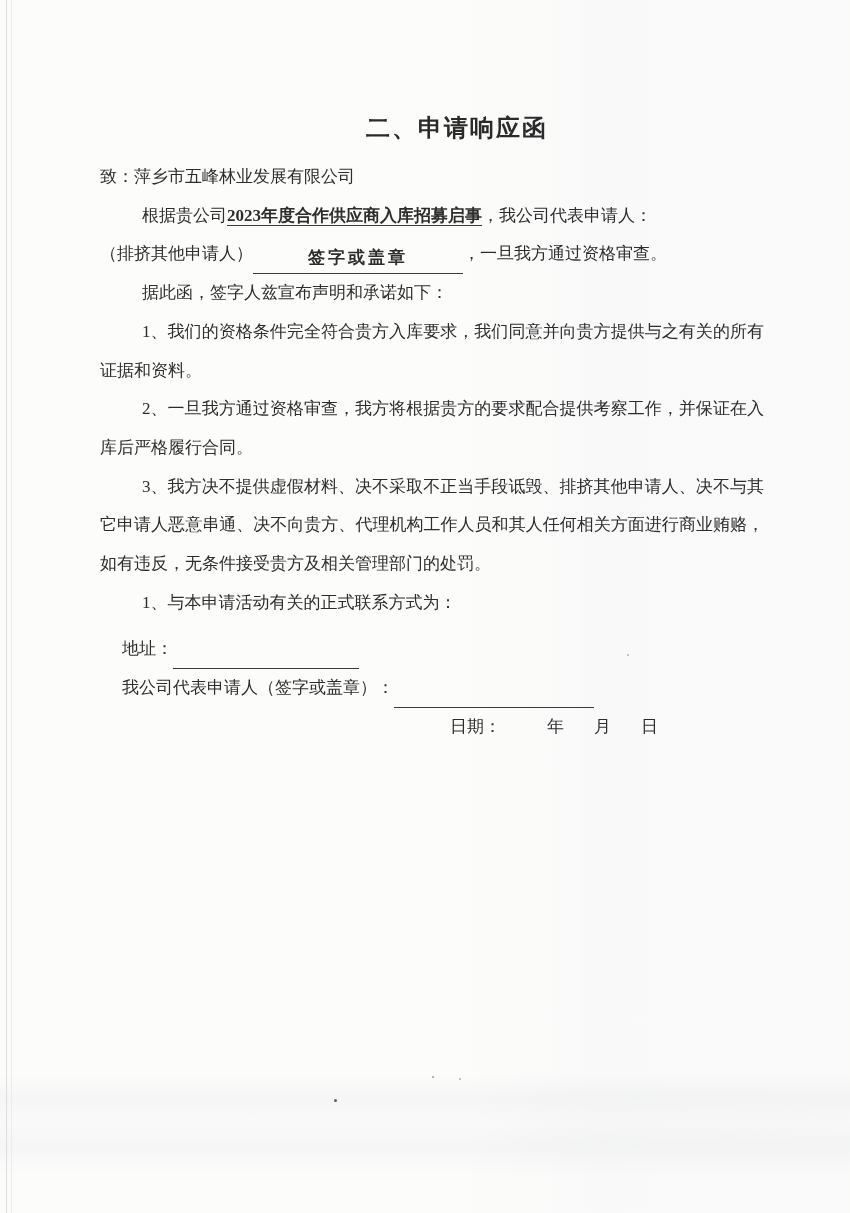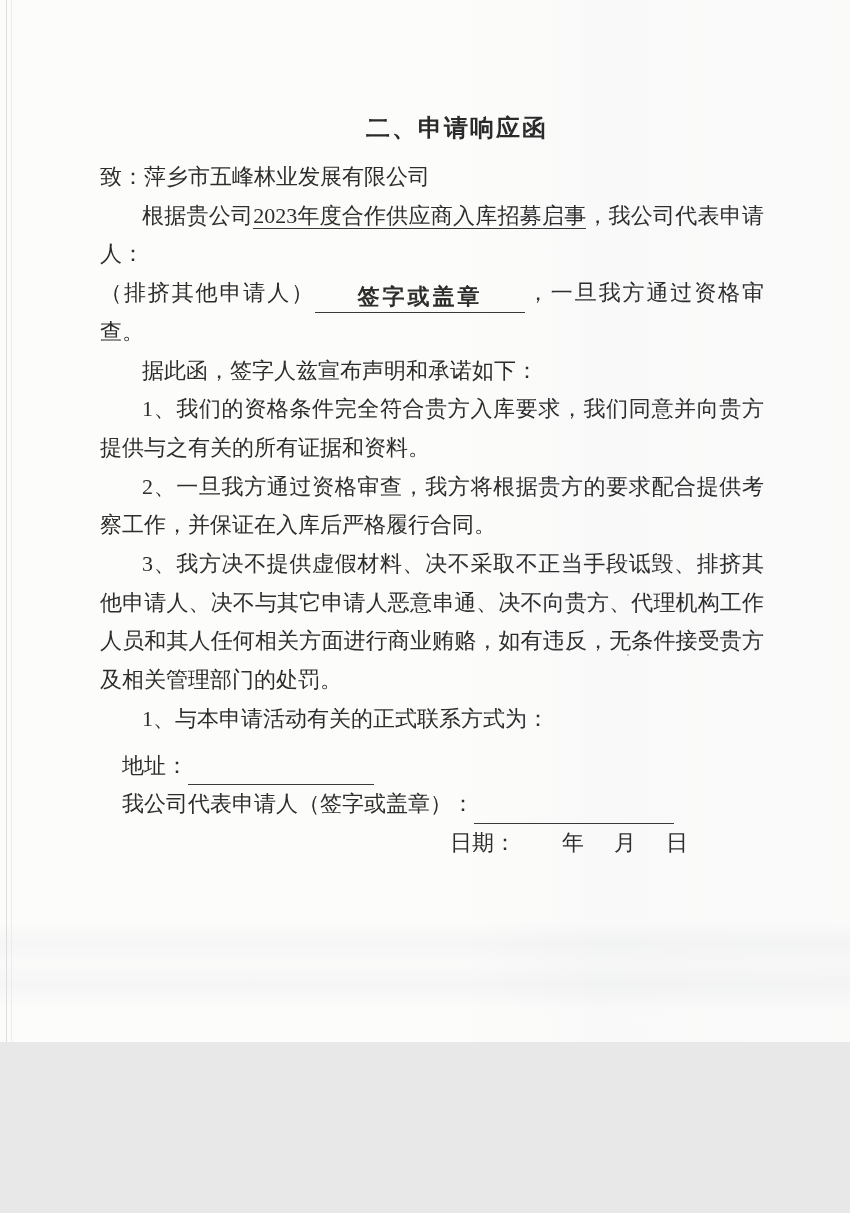--- a/index.html
+++ b/index.html
@@ -3,21 +3,21 @@
 <meta charset="utf-8">
 <style>
   html, body {
     margin: 0;
     padding: 0;
     background: #e8e8e8;
   }
   .page {
     position: relative;
     width: 850px;
-    height: 1042px;
+    height: 1213px;
     margin: 0 auto;
     overflow: hidden;
     background:
       
       linear-gradient(180deg,
         rgba(255,255,255,0) 0%,
         rgba(255,255,255,0) 88.5%,
         rgba(185,190,195,0.10) 90.5%,
         rgba(185,190,195,0.04) 92.5%,
         rgba(185,190,195,0.10) 94.5%,
@@ -57,28 +57,28 @@
     font-size: 24px;
     font-weight: bold;
     letter-spacing: 2px;
     color: #2b2b2b;
   }
   .body-flow {
     position: absolute;
     left: 100px;
     top: 158px;
     width: 664px;
-    font-size: 22px;
+    font-size: 17px;
     line-height: 38.7px;
     text-align: justify;
     color: #2d2d2d;
   }
   .body-flow p { margin: 0; }
   .indent { text-indent: 42px; }
-  .u-text { border-bottom: 1.5px solid #3a3a3a; }
+  .u-text { border-bottom: 1.5px solid #3a3a3a; font-weight: bold; }
   .blank {
     display: inline-block;
     border-bottom: 1.5px solid #3a3a3a;
     text-align: center;
     vertical-align: bottom;
     line-height: 30px;
     height: 30px;
   }
   .blank-company { width: 210px; font-weight: bold; letter-spacing: 3px; }
   .blank-contact { width: 186px; }

